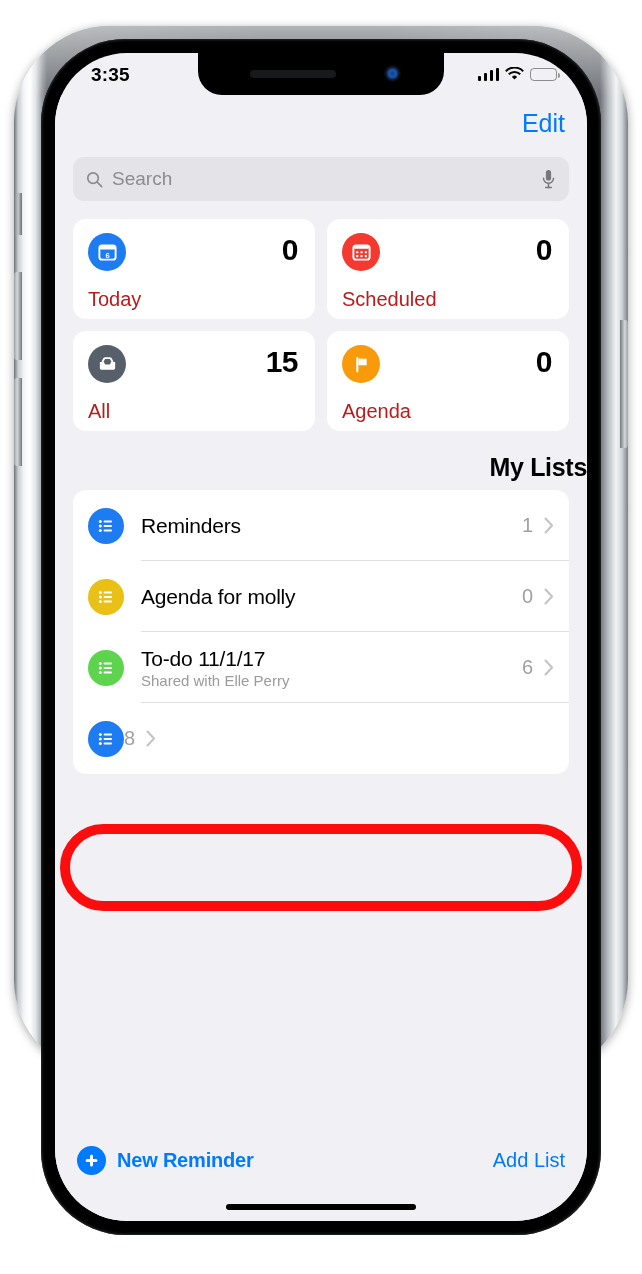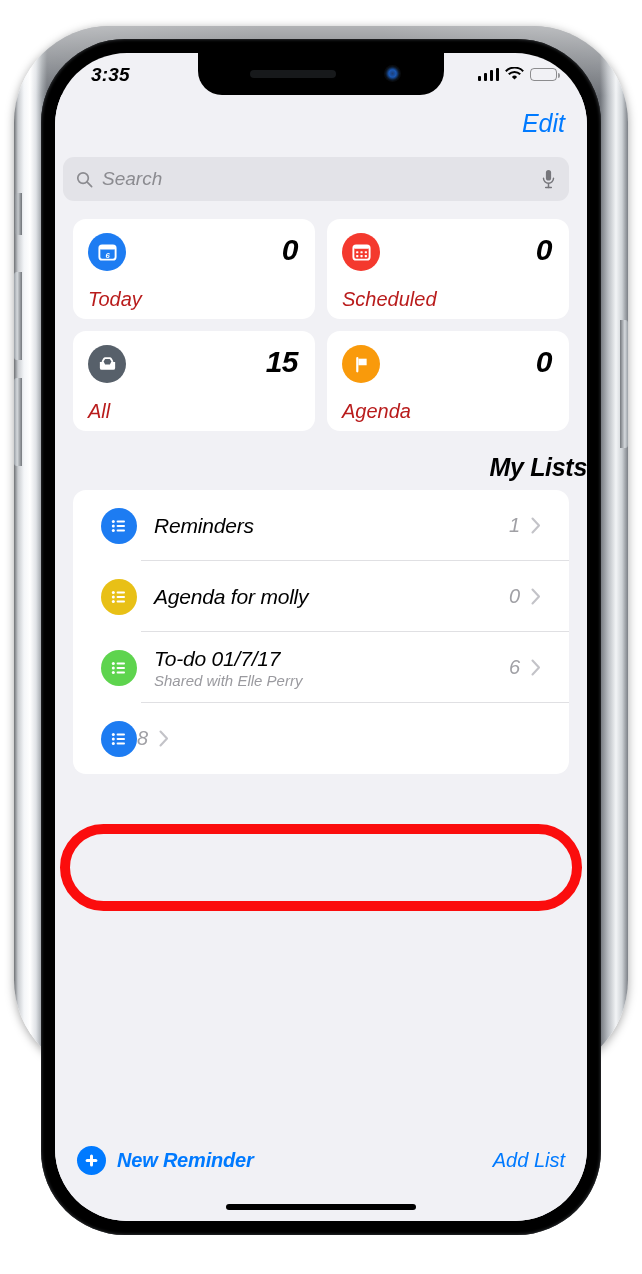--- a/index.html
+++ b/index.html
@@ -15,21 +15,20 @@
     position:absolute; left:14px; top:26px;
     width:614px; height:1050px;
     border-radius:96px;
     background:
       linear-gradient(90deg,
         #6f7276 0px, #c9ccd0 4px, #f4f6f8 10px, #ffffff 16px,
         #dfe2e6 22px, #9ba0a5 28px, #70747a 33px,
         #53565b 40%, #53565b 60%,
         #70747a 586px, #b8bcc1 594px, #f2f4f6 602px, #cfd3d7 608px, #7c8086 614px);
     box-shadow:0 2px 10px rgba(0,0,0,.35);
-    font-style:italic;
   }
   
   #frame-sheen{
     position:absolute; inset:0; border-radius:96px;
     background:linear-gradient(180deg,
       rgba(255,255,255,.55) 0px, rgba(255,255,255,0) 70px,
       rgba(0,0,0,0) 1150px, rgba(255,255,255,.35) 1222px);
     pointer-events:none;
   }
   
@@ -127,21 +126,21 @@
     background:#f1f1f5;
   }
   #edit-row{
     height:56px; display:flex; align-items:center; justify-content:flex-end;
     padding-right:22px;
   }
   #edit-button{ font-size:25px; color:#007aff; }
 
   
   #search-bar{
-    margin:6px 18px 0 8px; height:44px;
+    margin:6px 18px 0 18px; height:44px;
     background:#e3e3e8; border-radius:11px;
     display:flex; align-items:center; padding:0 13px;
   }
   #search-icon{ width:17px; height:17px; flex:0 0 auto; }
   #search-placeholder{
     margin-left:9px; font-size:19px; color:#8b8b90; flex:1;
   }
   #mic-icon{ width:15px; height:20px; flex:0 0 auto; }
 
   
@@ -169,21 +168,21 @@
   
   #my-lists-title{
     margin:22px 0 8px 22px;
     font-size:25px; font-weight:700; color:#000; letter-spacing:-.3px;text-align:right;
   }
   #lists-card{
     margin:0 18px; background:#fff; border-radius:13px; overflow:hidden;
   }
   .list-row{
     display:flex; align-items:center; height:71px;
-    padding:0 28px; position:relative;
+    padding:0 15px; position:relative;
   }
   .list-icon{
     width:36px; height:36px; border-radius:50%; flex:0 0 auto;
     display:flex; align-items:center; justify-content:center;
   }
   .list-text{ margin-left:17px; flex:1; min-width:0; }
   .list-name{ font-size:21px; color:#000; letter-spacing:-.2px; }
   .list-sub{ font-size:15px; color:#9a9a9f; margin-top:1px; }
   .list-count{ font-size:20px; color:#a0a0a5; margin-right:11px; }
   .chev{ width:10px; height:17px; flex:0 0 auto; }
@@ -391,21 +390,21 @@
                   <circle cx="4.3" cy="5.5" r="1.5"></circle>
                     <rect x="7.6" y="4.6" width="8.4" height="1.9" rx=".95"></rect>
                   <circle cx="4.3" cy="10" r="1.5"></circle>
                     <rect x="7.6" y="9.1" width="8.4" height="1.9" rx=".95"></rect>
                   <circle cx="4.3" cy="14.5" r="1.5"></circle>
                     <rect x="7.6" y="13.6" width="8.4" height="1.9" rx=".95"></rect>
                 </g>
               </svg>
             </div>
             <div class="list-text">
-              <div class="list-name">To-do 01/7/17</div>
+              <div class="list-name">To-do 11/1/17</div>
               <div class="list-sub">Shared with Elle Perry</div>
             </div>
             <div class="list-count">6</div>
             <svg class="chev" viewBox="0 0 10 17">
               <polyline points="1.5,1.5 8,8.5 1.5,15.5" fill="none" stroke="#c3c3c8" stroke-width="2.1" stroke-linecap="round" stroke-linejoin="round"></polyline>
             </svg>
             <div class="row-sep"></div>
           </div>
 
           <div class="list-row">

